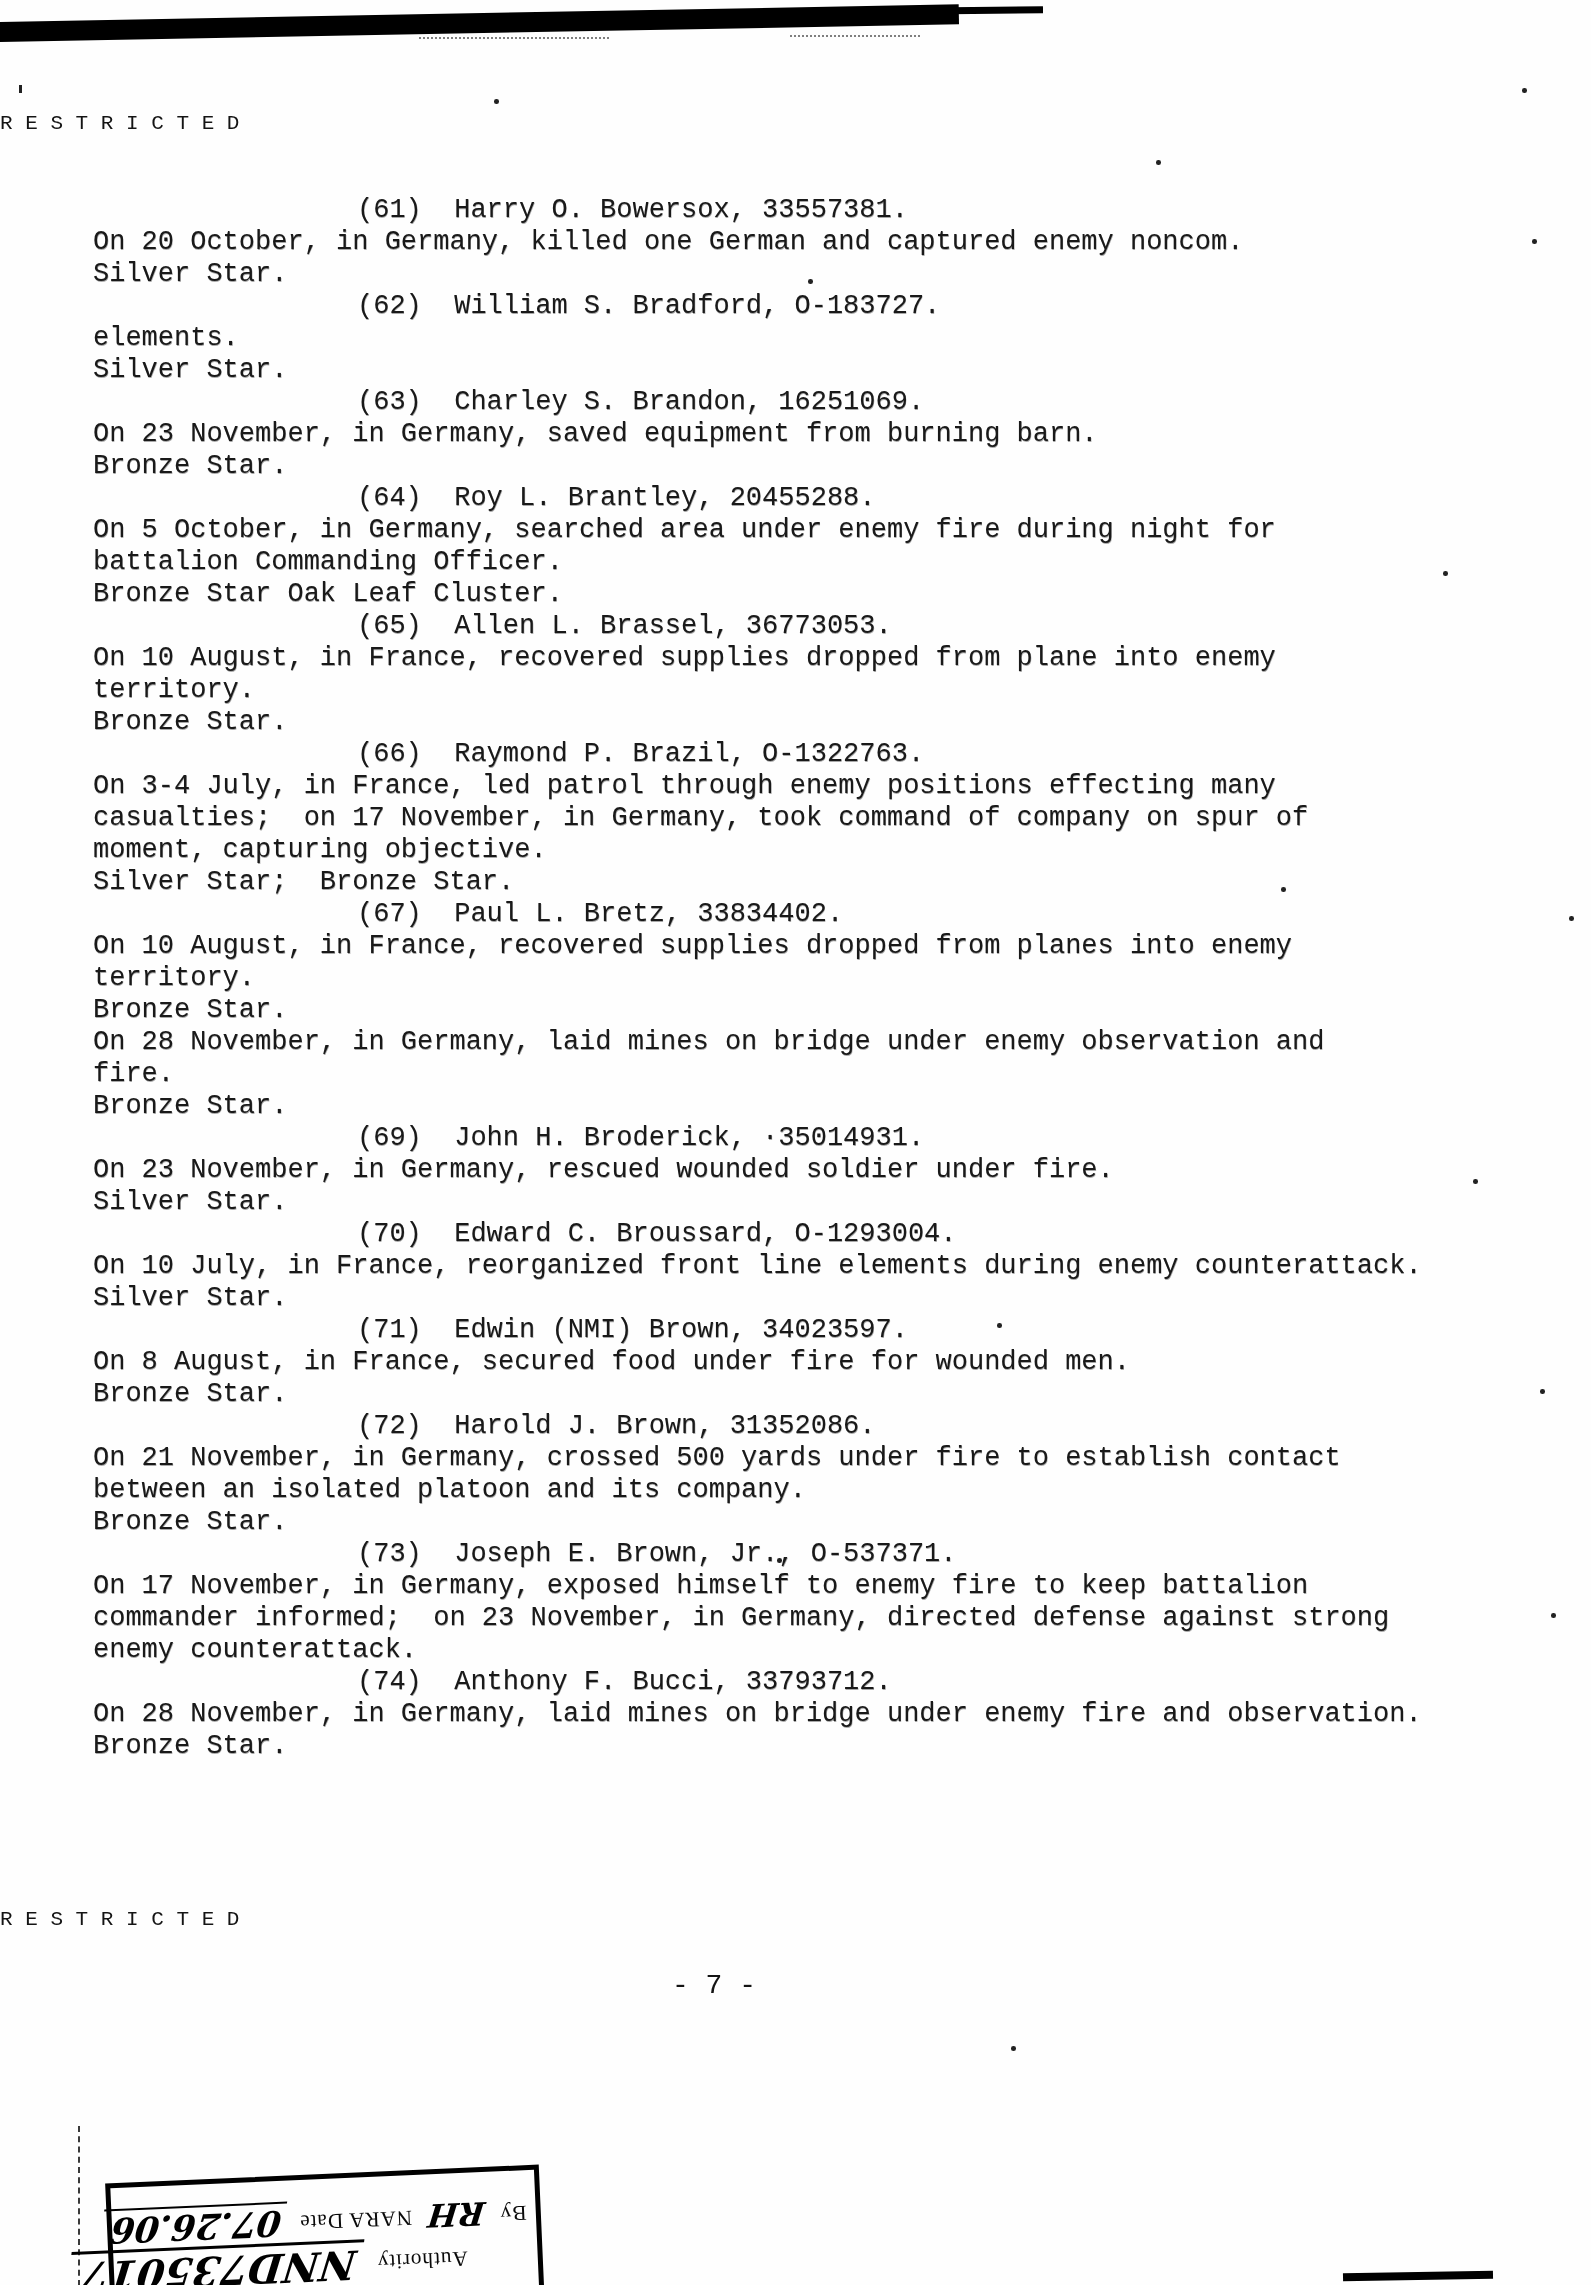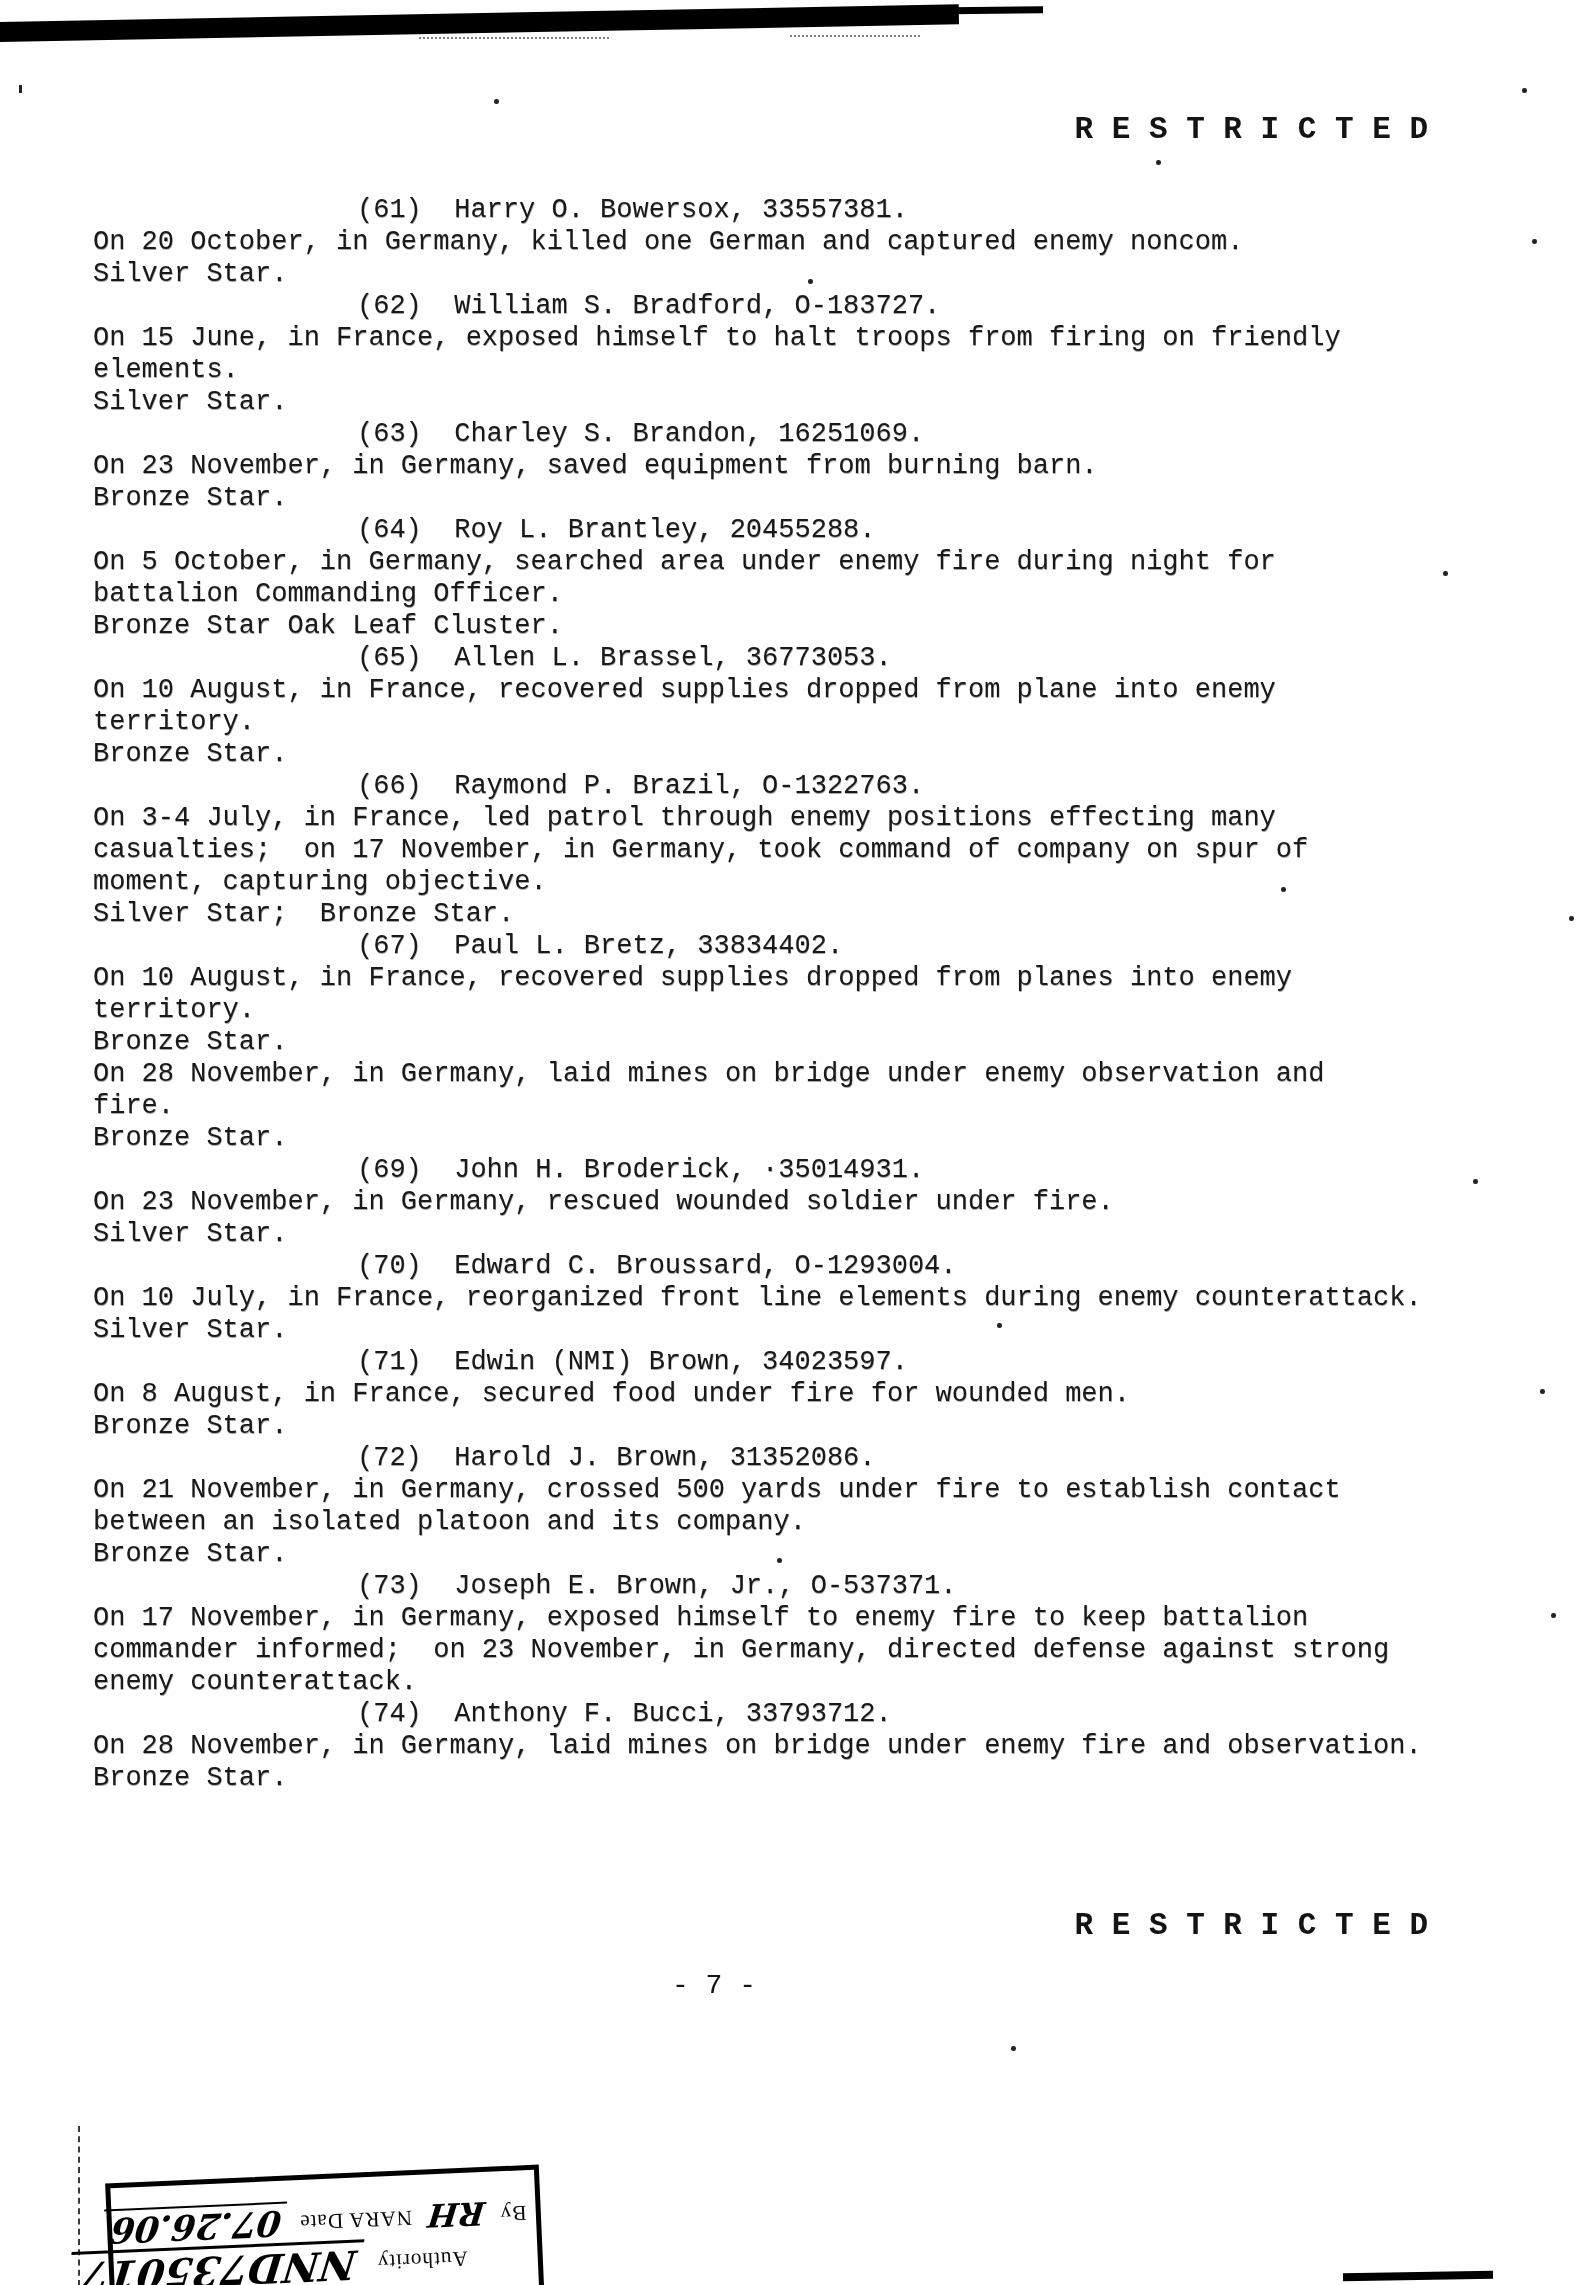--- a/index.html
+++ b/index.html
@@ -17,22 +17,22 @@
   .topbar2{position:absolute;left:904px;top:7.4px;width:139px;height:6.5px;background:#000;
           transform:rotate(-0.6deg);}
   .dotline{position:absolute;height:0;border-top:2.8px dotted #4a4a4a;opacity:.7;}
   .dl1{left:419px;top:37px;width:190px;}
   .dl2{left:790px;top:35px;width:130px;}
   .speck{position:absolute;width:4.6px;height:4.6px;background:#222;border-radius:50%;}
   .dash-left{position:absolute;left:78px;top:2126px;height:160px;border-left:2.8px dashed #3a3a3a;}
   .bar-br{position:absolute;left:1343px;top:2272px;width:150px;height:8.3px;background:#000;transform:rotate(-1deg);}
   
   .classification{
-    position:absolute;left:0;width:1428px;text-align:right;
-    font-size:31px;white-space:pre;color:#141414;font-weight:bold;
+    position:absolute;left:0;width:1428px;text-align:left;
+    font-size:21px;white-space:pre;color:#141414;
   }
   .clas-header{top:112px;}
   .clas-footer{top:1908px;}
   .page-number{
     position:absolute;left:0;top:1970px;width:1428px;text-align:center;
     font-size:28px;white-space:pre;color:#141414;
   }
   .doc-body{
     position:absolute;left:93px;top:194px;width:1447px;
     font-size:27px;line-height:32px;
@@ -90,21 +90,20 @@
   <div class="dash-left"></div>
   <div class="bar-br"></div>
 
   <div class="classification clas-header">R E S T R I C T E D</div>
 
   <div class="doc-body">
       <div class="line citation">(61)  Harry O. Bowersox, 33557381.</div>
       <div class="line">On 20 October, in Germany, killed one German and captured enemy noncom.</div>
       <div class="line">Silver Star.</div>
       <div class="line citation">(62)  William S. Bradford, O-183727.</div>
-      <div class="line">On 15 June, in France, exposed himself to halt troops from firing on friendly</div>
       <div class="line">elements.</div>
       <div class="line">Silver Star.</div>
       <div class="line citation">(63)  Charley S. Brandon, 16251069.</div>
       <div class="line">On 23 November, in Germany, saved equipment from burning barn.</div>
       <div class="line">Bronze Star.</div>
       <div class="line citation">(64)  Roy L. Brantley, 20455288.</div>
       <div class="line">On 5 October, in Germany, searched area under enemy fire during night for</div>
       <div class="line">battalion Commanding Officer.</div>
       <div class="line">Bronze Star Oak Leaf Cluster.</div>
       <div class="line citation">(65)  Allen L. Brassel, 36773053.</div>

